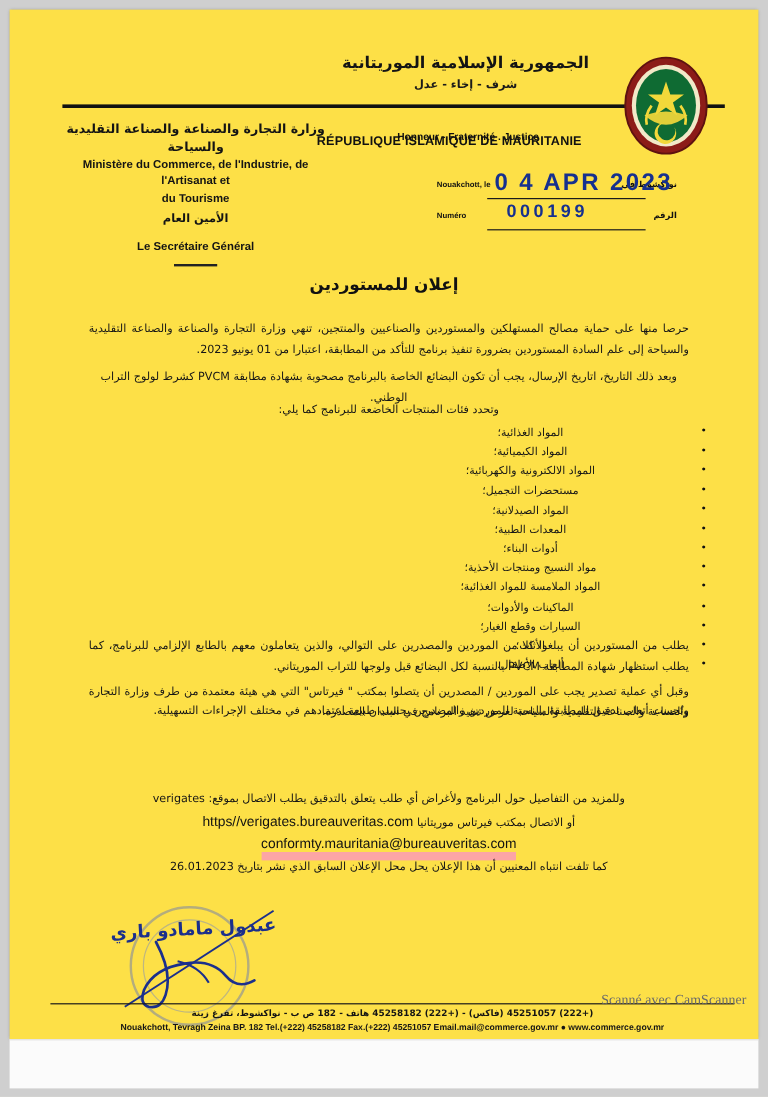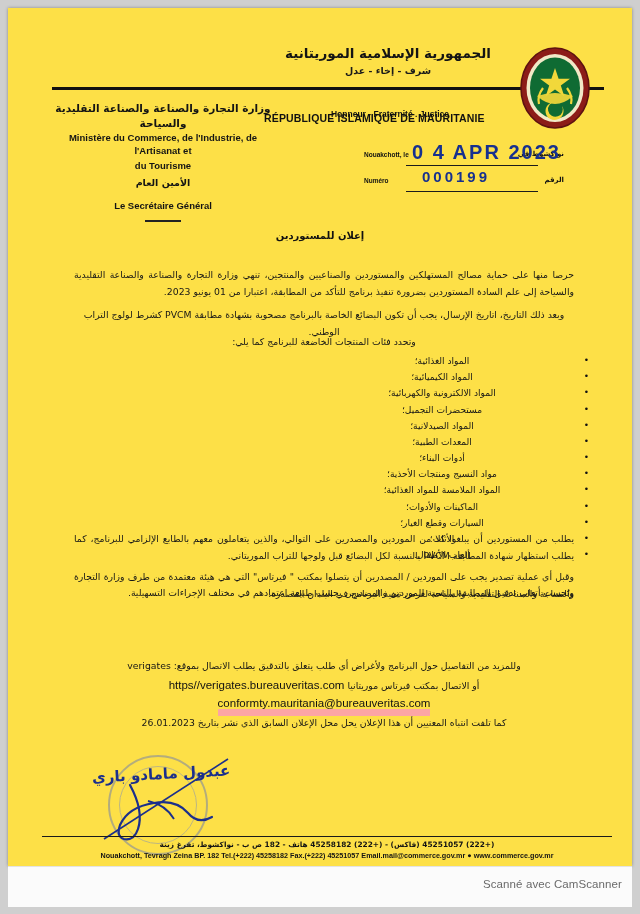--- a/index.html
+++ b/index.html
@@ -37,24 +37,24 @@
     top: 866px;
     width: 624px;
     height: 40px;
     background: #fbfbfb;
     border-top: 1px solid #e3e3e3;
   }
 
   .scan-credit {
     position: absolute;
     right: 18px;
-    top: 878px;
+    top: 828px;
     font-size: 11.5px;
     color: #6a6a6a;
-    font-family: Liberation Sans, sans-serif;
+    font-family: Liberation Serif, serif;
     letter-spacing: .1px;
   }
 
   
   .hdr-ar-title {
     position: absolute;
     left: 250px;
     top: 36px;
     width: 260px;
     text-align: center;
@@ -226,21 +226,21 @@
   }
 
   
   .doc-title {
     position: absolute;
     left: 60px;
     top: 222px;
     width: 504px;
     text-align: center;
     direction: rtl;
-    font-size: 10px;
+    font-size: 14px;
     font-weight: bold;
     color: #111;
     font-family: "DejaVu Sans", sans-serif;
   }
 
   .para {
     position: absolute;
     direction: rtl;
     text-align: justify;
     font-size: 9.3px;

